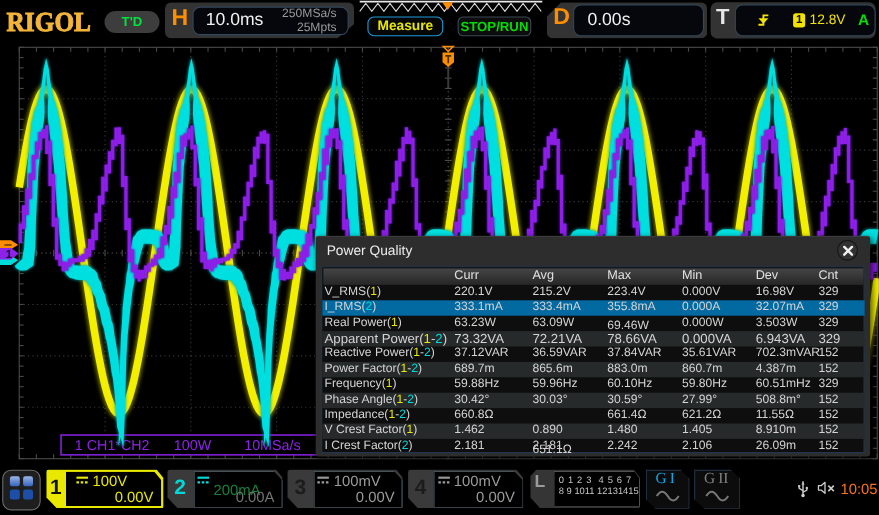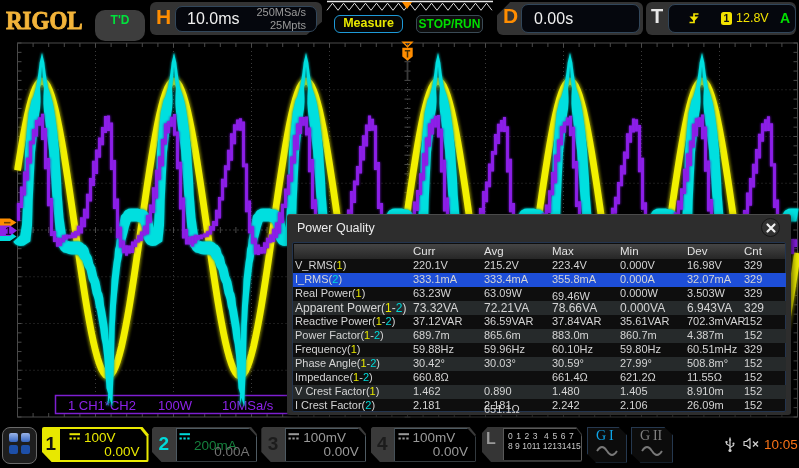--- a/index.html
+++ b/index.html
@@ -1,21 +1,21 @@
 <!DOCTYPE html>
 <html><head><meta charset="utf-8"><style>
 * { margin:0; padding:0; box-sizing:border-box; }
 body { width:799px; height:468px; background:#000; font-family:"Liberation Sans", sans-serif; overflow:hidden; position:relative; }
 .abs { position:absolute; }
 </style></head>
 <body>
 
 <div class="abs" style="left:6px;top:7px;font-family:'Liberation Serif',serif;font-weight:bold;font-size:25px;color:#f3b43a;-webkit-text-stroke:0.9px #f3b43a;letter-spacing:0px;transform:scaleX(0.92);transform-origin:left;">RIGOL</div>
 
-<div class="abs" style="left:95px;top:9.5px;width:50px;height:31px;background:#3d3d3d;border-radius:10px;text-align:center;line-height:20px;font-size:12px;font-weight:bold;color:#00e23c;">T'D</div>
+<div class="abs" style="left:95px;top:9.5px;width:50px;height:20px;background:#3d3d3d;border-radius:10px;text-align:center;line-height:20px;font-size:12px;font-weight:bold;color:#00e23c;">T'D</div>
 
 <div class="abs" style="left:150px;top:2px;width:172px;height:33px;background:#333;border-radius:6px;clip-path:polygon(0 0,100% 0,100% 60%,91% 100%,0 100%);"></div>
 <div class="abs" style="left:156px;top:5px;font-size:21px;font-weight:bold;color:#ff8d00;">H</div>
 <div class="abs" style="left:175px;top:5.5px;width:142px;height:26.5px;background:#05070d;border:1px solid #31465a;border-radius:7px;"></div>
 <div class="abs" style="left:187px;top:10px;font-size:16px;color:#f0f0f0;">10.0ms</div>
 <div class="abs" style="left:240px;top:6px;width:66px;text-align:right;font-size:11px;color:#9a9a9a;line-height:12.5px;">250MSa/s<br>25Mpts</div>
 
 <svg class="abs" style="left:0;top:0;" width="799" height="16">
 <path d="M327,1.5 L493,1.5" stroke="#e8e8e8" stroke-width="1.5" fill="none"></path>
 <polyline points="327,10.3 332.5,3.2 338.0,10.3 343.5,3.2 349.0,10.3 354.5,3.2 360.0,10.3 365.5,3.2 371.0,10.3 376.5,3.2 382.0,10.3 387.5,3.2 393.0,10.3 398.5,3.2 404.0,10.3 409.5,3.2 415.0,10.3 420.5,3.2 426.0,10.3 431.5,3.2 437.0,10.3 442.5,3.2 448.0,10.3 453.5,3.2 459.0,10.3 464.5,3.2 470.0,10.3 475.5,3.2 481.0,10.3 486.5,3.2 492.0,10.3" stroke="#d8d8d8" stroke-width="1" fill="none"></polyline>
@@ -392,21 +392,21 @@
   <div class="abs" style="left:457px;top:30px;font-size:11.5px;color:#e2e2e2;">Cnt</div>
   <div class="abs" style="left:5.5px;top:44.0px;width:493px;height:14.0px;font-size:11px;color:#d4d4d4;white-space:nowrap;">
       <span style="position:absolute;left:2.5px;top:0.5px;">V_RMS(<span style="color:#e8e800">1</span>)</span>
       <span style="position:absolute;left:120.5px;top:0.5px;">220.1V</span>
       <span style="position:absolute;left:191.5px;top:0.5px;">215.2V</span>
       <span style="position:absolute;left:259.5px;top:0.5px;">223.4V</span>
       <span style="position:absolute;left:327.5px;top:0.5px;">0.000V</span>
       <span style="position:absolute;left:394.5px;top:0.5px;">16.98V</span>
       <span style="position:absolute;left:451.5px;top:0.5px;">329</span>
     </div>
-    <div class="abs" style="left:5.5px;top:58.0px;width:493px;height:14.0px;font-size:11px;color:#d4d4d4;white-space:nowrap;background:#1d4ed8;">
+    <div class="abs" style="left:5.5px;top:58.0px;width:493px;height:14.0px;font-size:11px;color:#d4d4d4;white-space:nowrap;background:#0369a1;">
       <span style="position:absolute;left:2.5px;top:0.5px;">I_RMS(<span style="color:#00d9d9">2</span>)</span>
       <span style="position:absolute;left:120.5px;top:0.5px;">333.1mA</span>
       <span style="position:absolute;left:191.5px;top:0.5px;">333.4mA</span>
       <span style="position:absolute;left:259.5px;top:0.5px;">355.8mA</span>
       <span style="position:absolute;left:327.5px;top:0.5px;">0.000A</span>
       <span style="position:absolute;left:394.5px;top:0.5px;">32.07mA</span>
       <span style="position:absolute;left:451.5px;top:0.5px;">329</span>
     </div>
     <div class="abs" style="left:5.5px;top:72.0px;width:493px;height:14.0px;font-size:11px;color:#d4d4d4;white-space:nowrap;">
       <span style="position:absolute;left:2.5px;top:0.5px;text-align:center;">Real Power(<span style="color:#e8e800">1</span>)</span>

